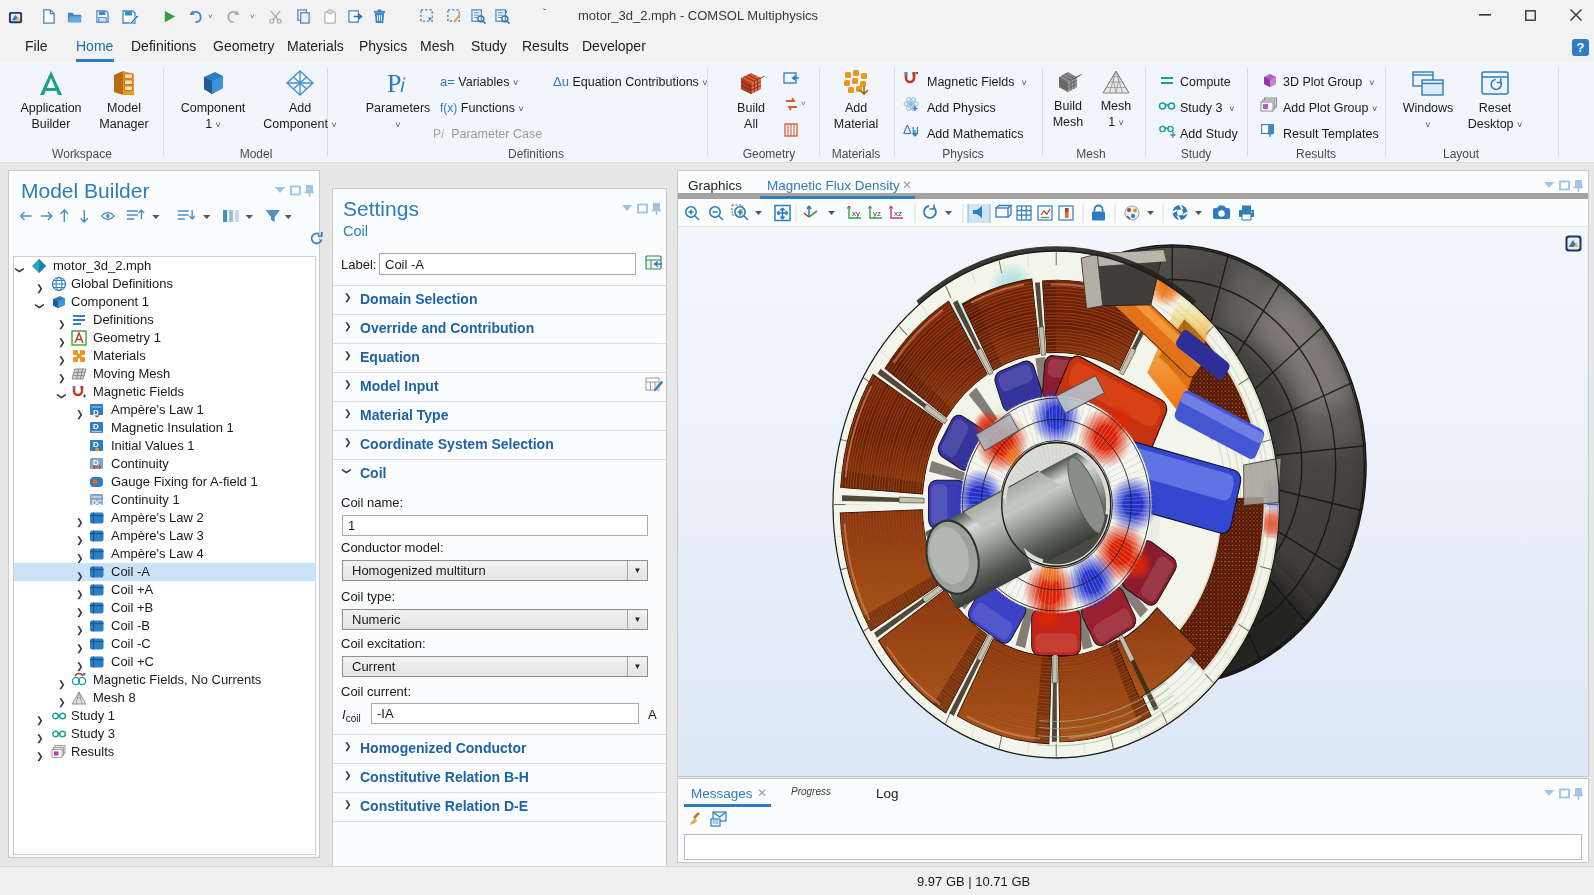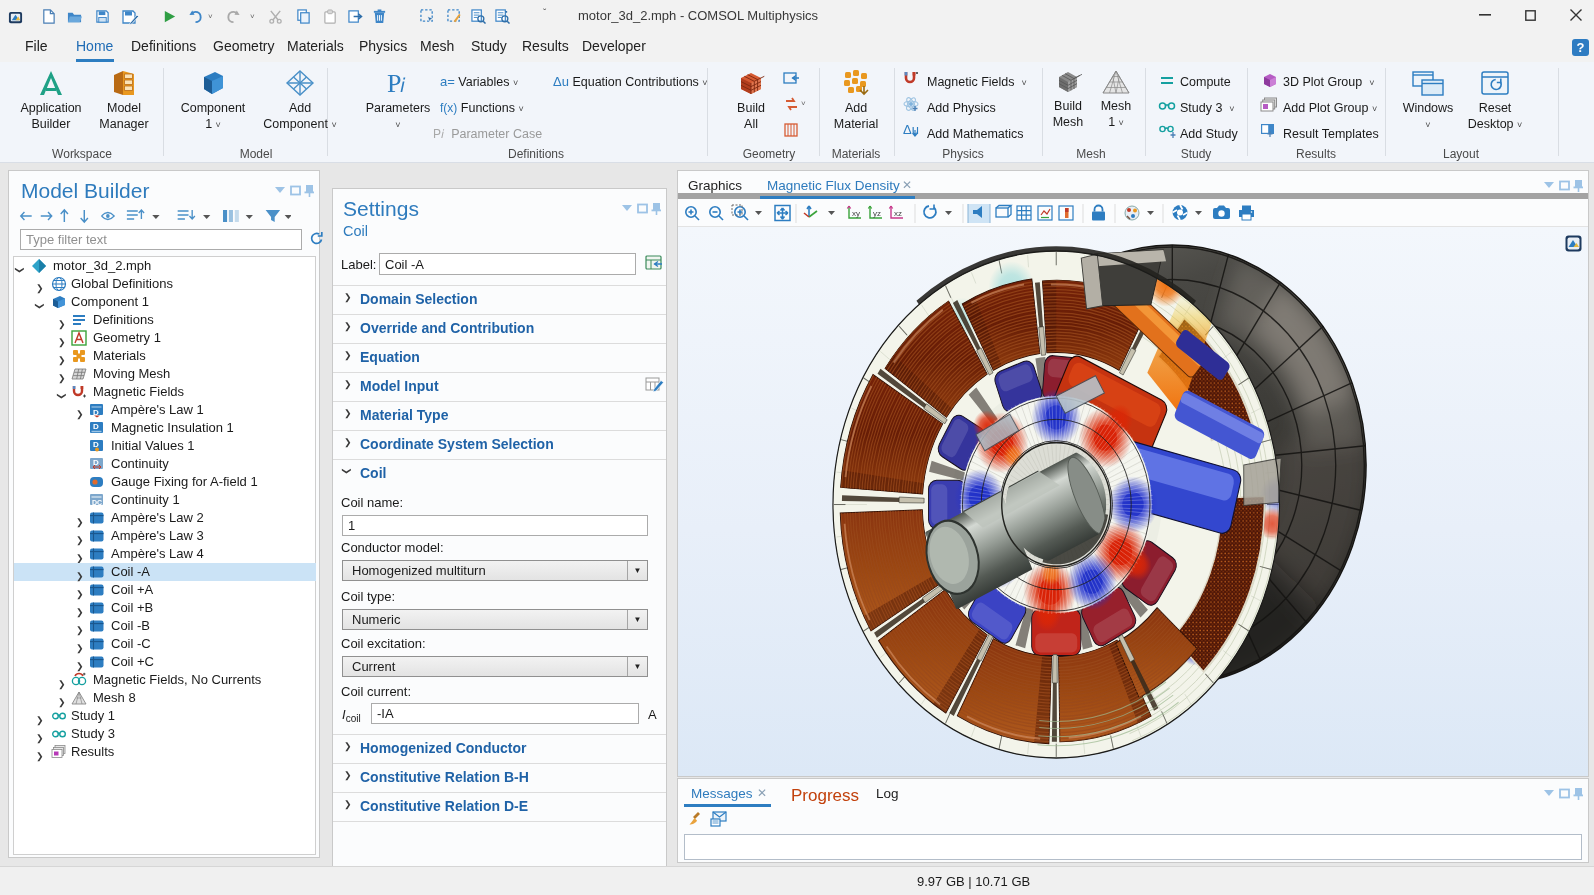--- a/index.html
+++ b/index.html
@@ -510,21 +510,20 @@
         <path d="M203 9 l4 4 4 -4" fill="#555"></path>
         <g fill="#4a90c8">
             <rect x="225" y="4" width="4.5" height="12"></rect>
             <rect x="231.5" y="4" width="4.5" height="12" opacity=".55"></rect>
             <rect x="238" y="4" width="4.5" height="12" opacity=".3"></rect>
           </g>
         <path d="M250 9 l4 4 4 -4" fill="#555"></path>
         <path d="M272 4 h16 l-6 7 v5 l-4 -2 v-3 z" fill="#4a90c8"></path>
         <path d="M293 9 l4 4 4 -4" fill="#555"></path>
       </svg>
-      <input class="sinput" style="left: 11px; top: 58px; width: 282px; height: 21px; color: rgb(144, 144, 144);" value="Type filter text">
       <svg class="abs" style="left:299px;top:60px;" width="17" height="17" viewBox="0 0 17 17">
           <path d="M13.5 8.5 a5 5 0 1 1 -2.4 -5.4" fill="none" stroke="#2d7dc1" stroke-width="1.7"></path>
           <path d="M13.8 1 v4 h-4" fill="none" stroke="#2d7dc1" stroke-width="1.7"></path>
         </svg>
       <div id="tree">
         <div class="trow" style="top:0px;">
             <span class="chev" style="left:2px;transform:rotate(90deg);">❯</span>
             <svg style="position:absolute;left:17px;top:1px;" width="16" height="16" viewBox="0 0 16 16">
               <use href="#ic-mph"></use>
             </svg>
@@ -1659,21 +1658,21 @@
             <path d="M3.5 12 L8 5 L12.5 12 Z" fill="#2d7dc1"></path>
             <path d="M8.5 12 L11.5 8 L14 12 Z" fill="#e8b93c"></path>
           </svg>
       </div>
     </div>
     <div class="panel" id="messages">
       <div id="mtabs">
         <span class="abs" style="left:13px;top:7px;font-size:13.5px;color:#2e7bbd;">Messages</span>
         <span class="abs" style="left:79px;top:7px;font-size:12px;color:#8aa0b5;">✕</span>
         <div class="abs" style="left:6px;top:25px;width:87px;height:3px;background:#2d7dc1;"></div>
-        <span class="abs" style="left:113px;top:7px;font-size:17px;color:#c2410c;">Progress</span>
+        <span class="abs" style="left:113px;top:7px;font-size:10px;color:#404040;font-style:italic;">Progress</span>
         <span class="abs" style="left:198px;top:7px;font-size:13.5px;color:#222;">Log</span>
         <svg class="abs" style="right:5px;top:8px;" width="40" height="13" viewBox="0 0 40 13">
             <path d="M1 3 L11 3 L6 9 Z" fill="#9dc3e6"></path>
             <rect x="17" y="2.5" width="9" height="8" fill="none" stroke="#9dc3e6" stroke-width="1.8"></rect>
             <g fill="#9dc3e6">
               <rect x="32" y="1" width="7" height="7"></rect>
               <rect x="30.5" y="7.5" width="10" height="1.8"></rect>
               <rect x="34.7" y="9" width="1.6" height="4"></rect>
             </g>
           </svg>

